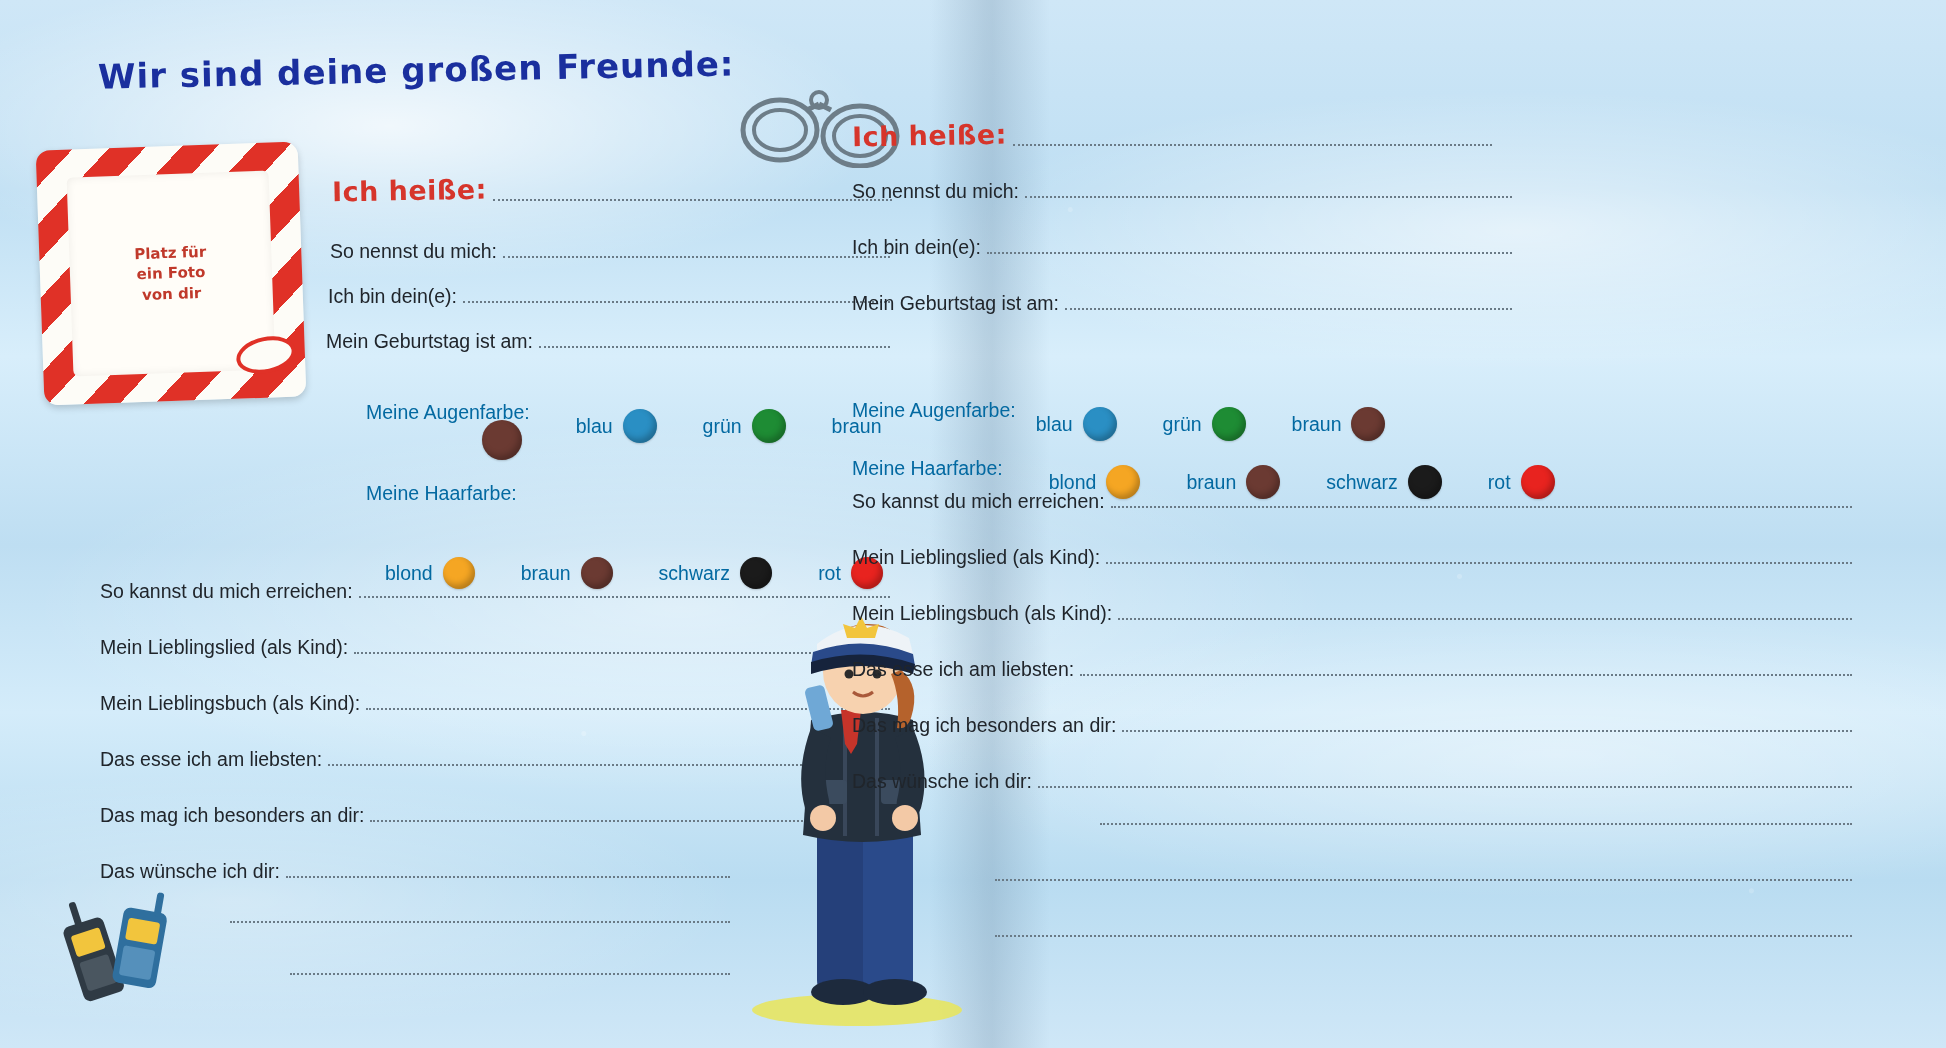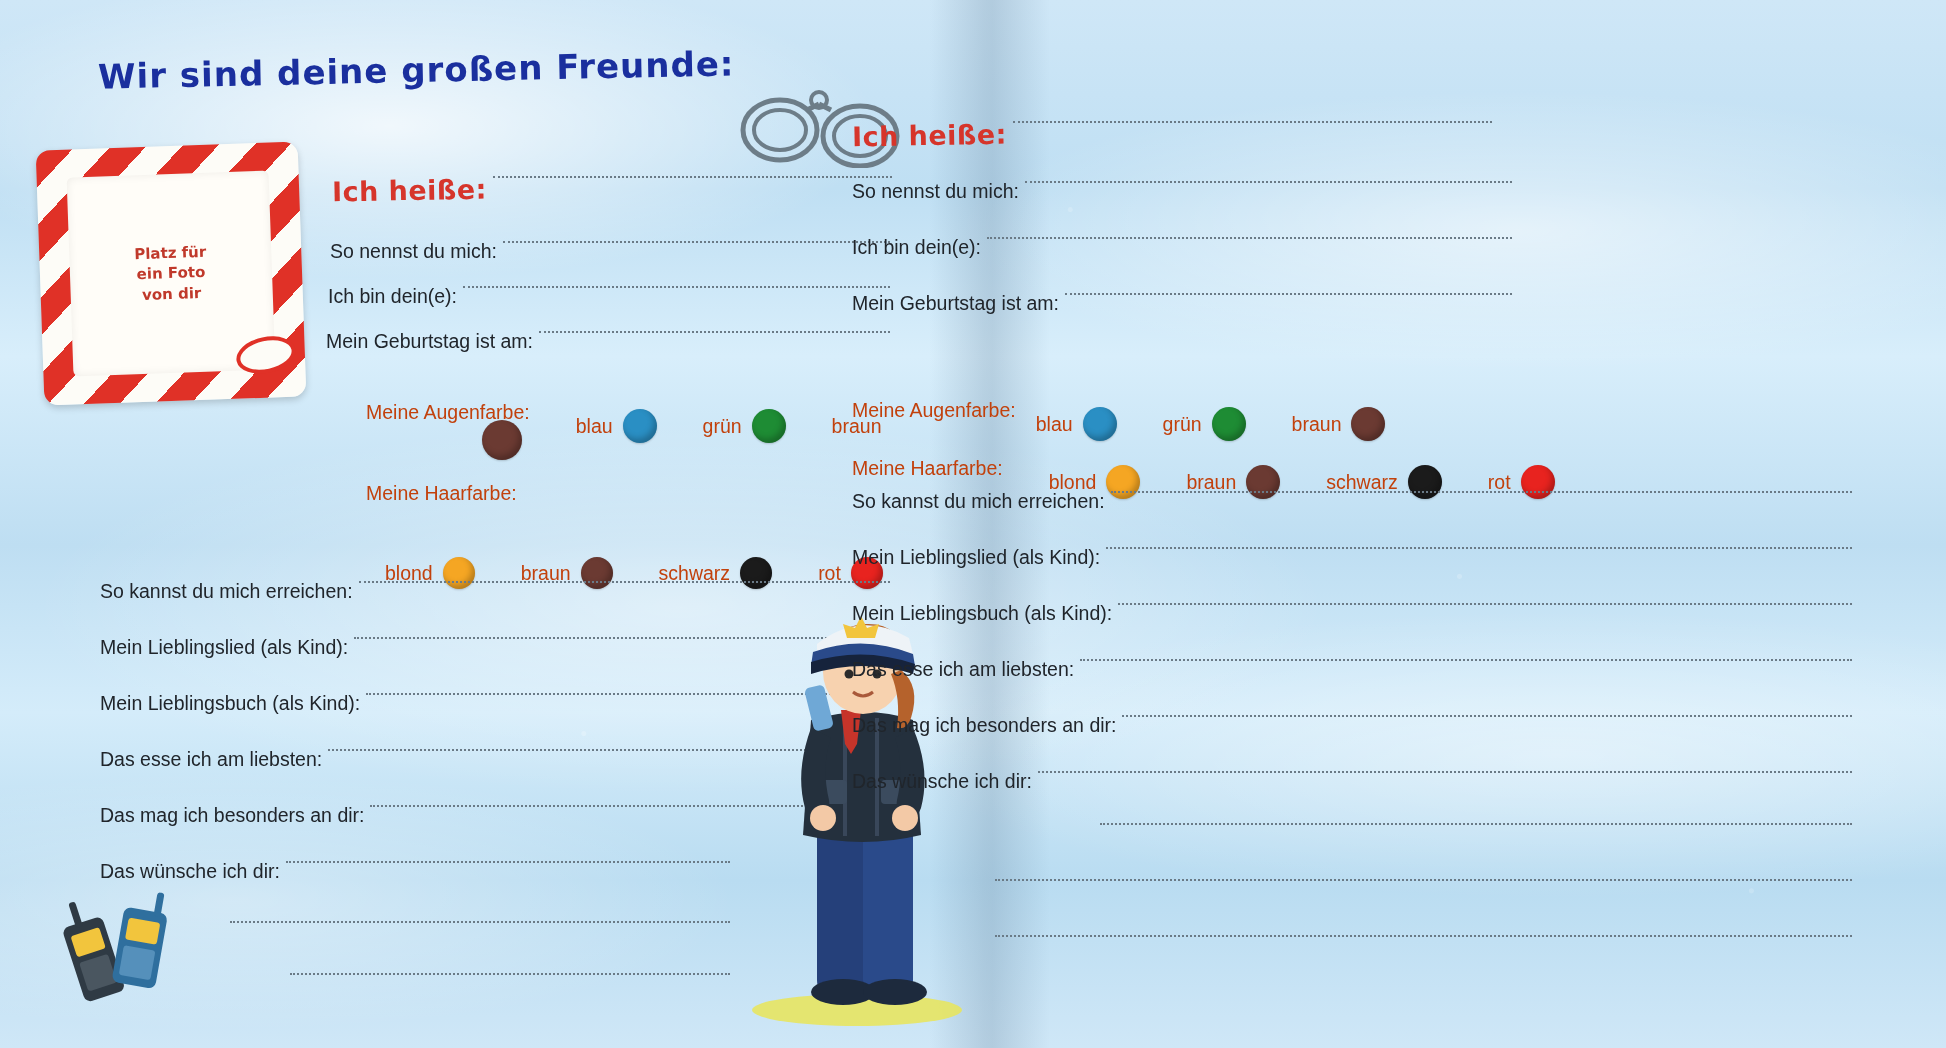--- a/index.html
+++ b/index.html
@@ -60,38 +60,38 @@
     letter-spacing:.5px;
     transform:rotate(-1deg);
     display:inline-block;
   }
   .fld{
     position:absolute;
     color:#20252b;
     font-size:19.5px;
     white-space:nowrap;
     display:flex;
-    align-items:flex-start;
+    align-items:flex-end;
   }
   .fld .lbl{flex:0 0 auto;}
   .dots{
     flex:1 1 auto;
     border-bottom:2.5px dotted #6a7a86;
     margin:0 0 5px 6px;
     height:1px;
     min-width:20px;
   }
   .dotline{
     position:absolute;
     border-bottom:2.5px dotted #6a7a86;
     height:1px;
   }
 
   
-  .opt-row{position:absolute;display:flex;align-items:center;font-size:19.5px;color:#c2410c;white-space:nowrap;justify-content:space-between;}
+  .opt-row{position:absolute;display:flex;align-items:center;font-size:19.5px;color:#0369a1;white-space:nowrap;justify-content:space-between;}
   .opt{display:flex;align-items:center;margin-top:27px;}
   .swatch{
     display:inline-block;border-radius:50%;
     width:34px;height:34px;margin:0 0 0 10px;
     box-shadow:inset -3px -4px 6px rgba(0,0,0,.25), 0 1px 2px rgba(0,0,0,.18);
   }
   .swatch.sm{width:32px;height:32px;}
   .gap{display:inline-block;width:46px;}
 
   

